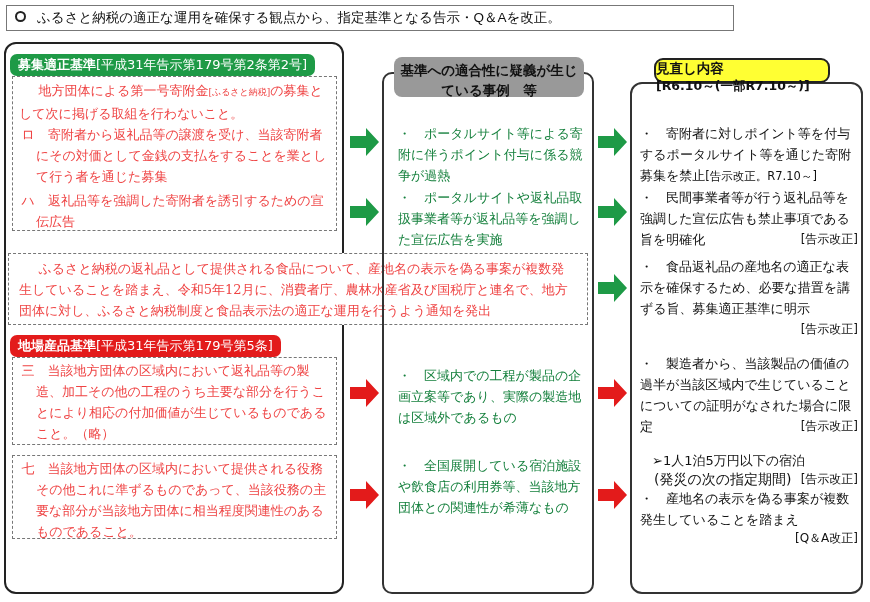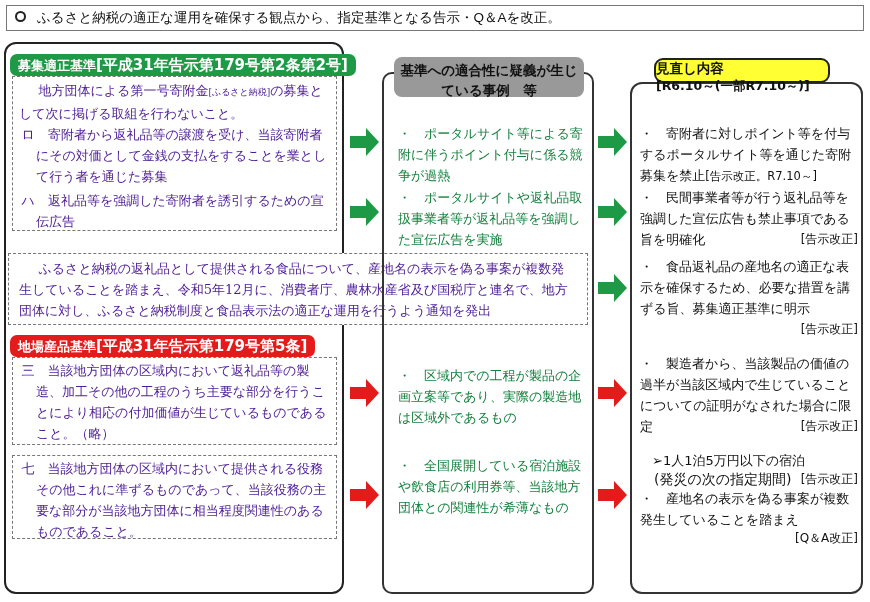--- a/index.html
+++ b/index.html
@@ -1,32 +1,32 @@
 <!DOCTYPE html>
 <html><head>
 <meta charset="utf-8">
 <style>
   html, body { margin:0; padding:0; background:#ffffff; }
   body { width:870px; height:602px; position:relative; overflow:hidden;
          font-family:"DejaVu Sans","Liberation Sans",sans-serif; color:#111; }
   .abs { position:absolute; box-sizing:border-box; }
 
   
-  #header { left:6px; top:5px; width:858px; height:26px; border:1px solid #777; }
+  #header { left:6px; top:5px; width:728px; height:26px; border:1px solid #777; }
   #header .circle { position:absolute; left:8px; top:5px; width:11px; height:11px; border:2px solid #222; border-radius:50%; box-sizing:border-box; }
   #header .text { position:absolute; left:30px; top:3px; font-size:13.5px; white-space:nowrap; font-family:"Liberation Sans","DejaVu Sans",sans-serif; }
 
   
   #left-panel { left:4px; top:42px; width:340px; height:552px; border:2px solid #222; border-radius:12px; }
   .badge { position:absolute; height:22px; border-radius:7px; color:#fff; font-weight:bold; font-size:13px; line-height:22px; padding:0 8px; white-space:nowrap; }
-  .badge .sub { font-size:15px; font-weight:bold; }
+  .badge .sub { font-size:13px; font-weight:normal; }
   #badge-green { left:10px; top:54px; background:#1e9a46; }
   #badge-red { left:10px; top:335px; background:#e31b1b; }
 
-  .dashbox { position:absolute; border:1px dashed #777; box-sizing:border-box; font-family:"DejaVu Serif","Liberation Serif",serif; font-size:13px; line-height:21px; color:#4c1d95; }
+  .dashbox { position:absolute; border:1px dashed #777; box-sizing:border-box; font-family:"DejaVu Serif","Liberation Serif",serif; font-size:13px; line-height:21px; color:#ef4444; }
   #box-a { left:12px; top:76px; width:325px; height:155px; padding:3px 6px 0 6px; }
   #box-b { left:8px; top:253px; width:580px; height:72px; padding:4px 10px 0 10px; background:#fff; }
   #box-c { left:12px; top:357px; width:325px; height:88px; padding:2px 6px 0 6px; }
   #box-d { left:12px; top:455px; width:325px; height:84px; padding:2px 6px 0 6px; }
   .p { margin:0; }
   .indent1 { text-indent:1.5em; }
   .hang { padding-left:1.3em; text-indent:-1.1em; margin:0; }
   .small-br { font-size:9px; }
 
   

